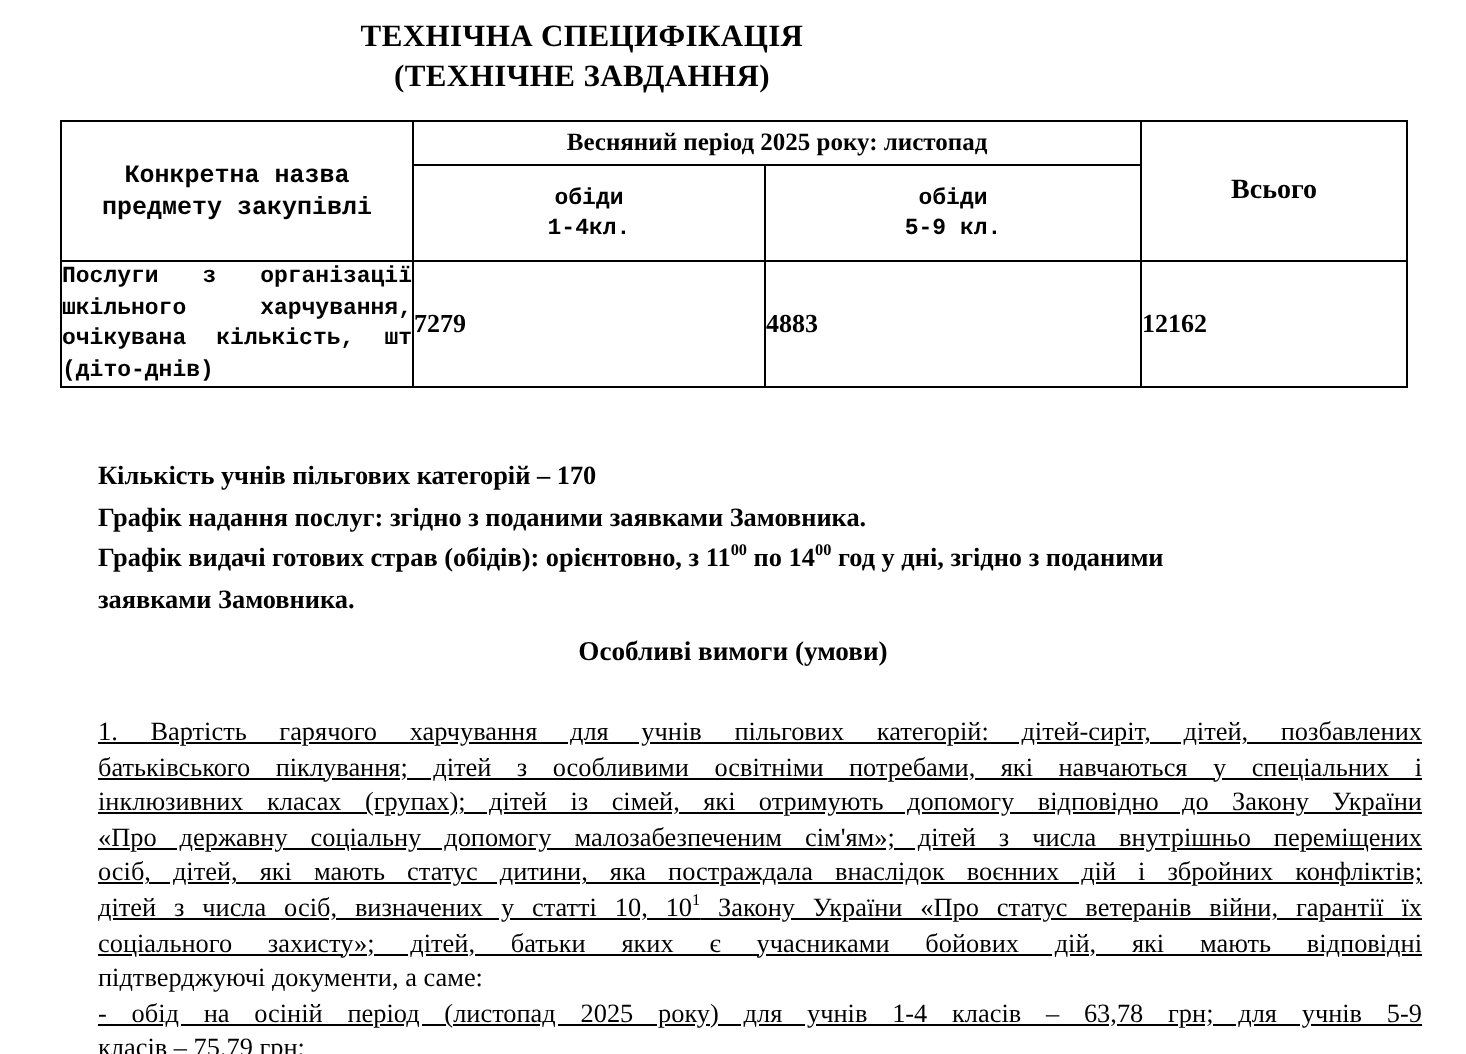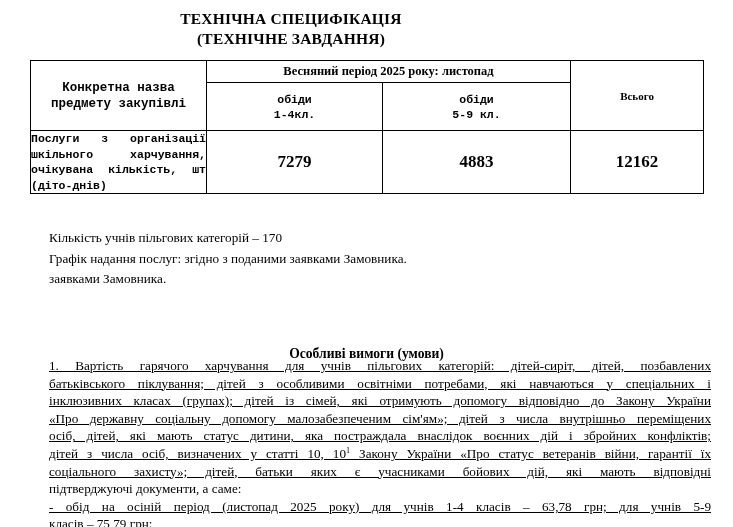--- a/index.html
+++ b/index.html
@@ -70,62 +70,60 @@
     margin-top: 24px;
   }
   .th-name {
     text-align: center;
     font-size: 12.5px;
     line-height: 16px;
     padding: 0 6px;
   }
   .th-total {
     text-align: center;
-    font-size: 11px;
+    font-size: 14px;
     font-family: Liberation Serif, serif;
   }
   .td-subject {
     text-align: justify;
     text-align-last: justify;
     font-size: 11.5px;
     line-height: 15.5px;
     padding: 4px 6px 4px 7px;
     height: 62px;
     vertical-align: top;
   }
   .td-subject .lastline {
     text-align-last: left;
   }
   .td-num {
-    text-align: center;
-    font-size: 17px;
+    font-size: 13px;
     font-weight: bold;
   }
   .sub-line { display: block; font-family: Liberation Mono, monospace; }
 
   
   .body-text {
     position: absolute;
     left: 49px;
     top: 228px;
     width: 660px;
     font-size: 13.2px;
     line-height: 20.6px;
   }
-  .ln { display: block; white-space: nowrap; }
+  .ln { display: block; white-space: nowrap; font-weight: bold; }
 
   .section-heading {
     position: absolute;
     left: 0;
     top: 318px;
     width: 733px;
     text-align: center;
     font-weight: bold;
     font-size: 13.6px;
-    margin-top: 28px;
   }
 
   .para {
     position: absolute;
     left: 49px;
     top: 357px;
     width: 662px;
     font-size: 13.2px;
     line-height: 17.6px;
     text-align: justify;
@@ -195,20 +193,21 @@
         <td class="td-num">7279</td>
         <td class="td-num">4883</td>
         <td class="td-num">12162</td>
       </tr>
     </tbody>
   </table>
 
   <div class="body-text">
     <span class="ln">Кількість учнів пільгових категорій – 170</span>
     <span class="ln">Графік надання послуг:  згідно з поданими заявками Замовника.</span>
+    <span class="ln"><span>Графік видачі готових страв (обідів):  орієнтовно, з 11</span><sup>00</sup><span> по 14</span><sup>00</sup><span> год у дні, згідно з поданими</span></span>
     <span class="ln">заявками Замовника.</span>
   </div>
 
   <div class="section-heading">Особливі вимоги (умови)</div>
 
   <div class="para">
     <span class="just-line">1. Вартість гарячого харчування для учнів пільгових категорій:  дітей-сиріт, дітей, позбавлених</span>
     <span class="just-line">батьківського піклування;  дітей з особливими освітніми потребами, які навчаються у спеціальних і</span>
     <span class="just-line">інклюзивних класах (групах); дітей  із сімей, які отримують допомогу відповідно до Закону України</span>
     <span class="just-line">«Про державну соціальну допомогу малозабезпеченим сім'ям»; дітей з числа внутрішньо переміщених</span>

